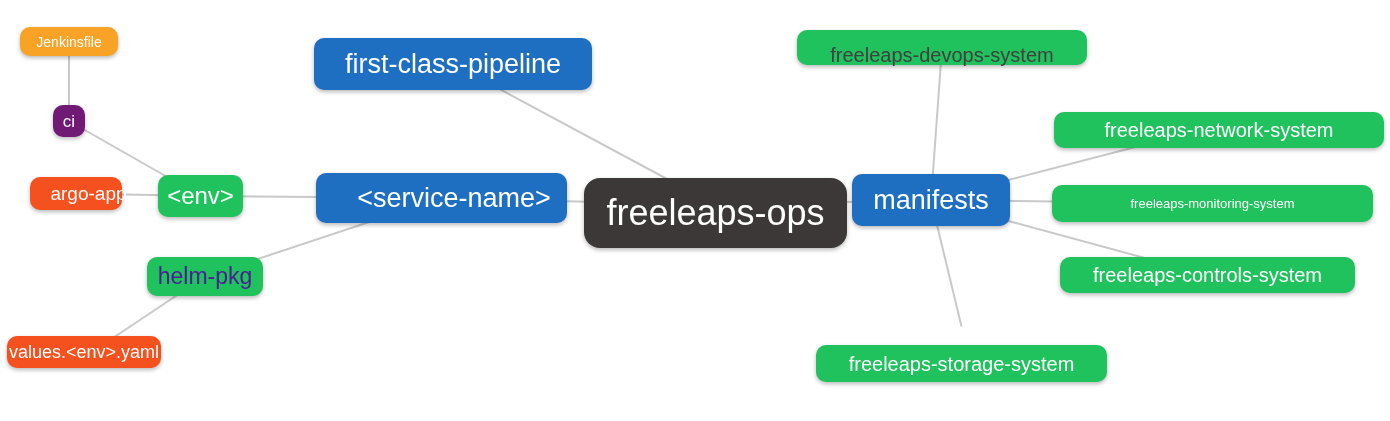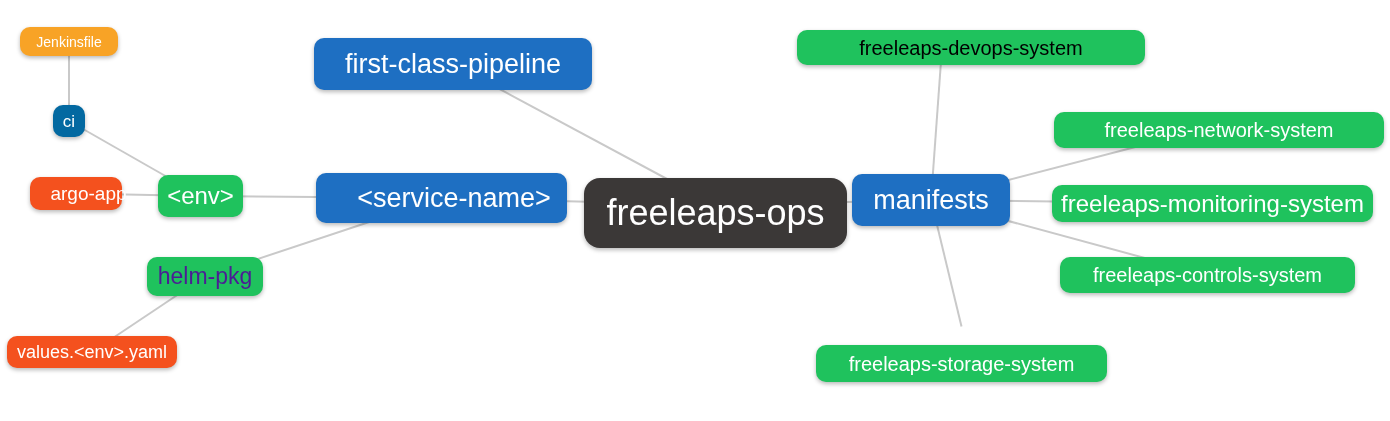--- a/index.html
+++ b/index.html
@@ -67,65 +67,65 @@
       <line x1="931" y1="200" x2="1201" y2="130" stroke="#c9c9c9"></line>
       <line x1="931" y1="200" x2="1212.5" y2="203.5" stroke="#c9c9c9"></line>
       <line x1="931" y1="200" x2="1207.5" y2="275" stroke="#c9c9c9"></line>
       <line x1="931" y1="200" x2="961.5" y2="326.5" stroke="#c9c9c9"></line>
     </svg>
   <div id="nodes-layer">
   <div class="node" style="left: 20px; top: 27px; width: 98px; height: 29px; background: rgb(248, 163, 38); color: rgb(255, 255, 255); font-size: 14px;">
     <span class="node-label">Jenkinsfile</span>
   </div>
 
-  <div class="node" style="left: 53px; top: 105px; width: 32px; height: 32px; background: #0369a1; color: rgb(255, 255, 255); font-size: 17px;">
+  <div class="node" style="left: 53px; top: 105px; width: 32px; height: 32px; background: #701a75; color: rgb(255, 255, 255); font-size: 17px;">
     <span class="node-label">ci</span>
   </div>
 
   <div class="node" style="left: 30px; top: 177px; width: 92px; height: 33px; background: rgb(244, 81, 30); color: rgb(255, 255, 255); font-size: 19px; padding-left: 25px;">
     <span class="node-label">argo-app</span>
   </div>
 
   <div class="node" style="left: 158px; top: 175px; width: 85px; height: 42px; background: rgb(31, 194, 93); color: rgb(255, 255, 255); font-size: 24px;">
     <span class="node-label">&lt;env&gt;</span>
   </div>
 
   <div class="node" style="left: 147px; top: 257px; width: 116px; height: 39px; background: rgb(31, 194, 93); color: #4c1d95; font-size: 23px;">
     <span class="node-label">helm-pkg</span>
   </div>
 
-  <div class="node" style="left: 7px; top: 336px; width: 170px; height: 32px; background: rgb(244, 81, 30); color: rgb(255, 255, 255); font-size: 18px;">
+  <div class="node" style="left: 7px; top: 336px; width: 154px; height: 32px; background: rgb(244, 81, 30); color: rgb(255, 255, 255); font-size: 18px;">
     <span class="node-label">values.&lt;env&gt;.yaml</span>
   </div>
 
   <div class="node" style="left: 314px; top: 38px; width: 278px; height: 52px; background: rgb(30, 111, 194); color: rgb(255, 255, 255); font-size: 27px;">
     <span class="node-label">first-class-pipeline</span>
   </div>
 
   <div class="node" style="left: 316px; top: 173px; width: 251px; height: 50px; background: rgb(30, 111, 194); color: rgb(255, 255, 255); font-size: 27px; padding-left: 25px;">
     <span class="node-label">&lt;service-name&gt;</span>
   </div>
 
   <div class="node big" style="left: 584px; top: 170px; width: 263px; height: 70px; background: rgb(59, 56, 55); color: rgb(255, 255, 255); font-size: 36px;">
     <span class="node-label">freeleaps-ops</span>
   </div>
 
   <div class="node" style="left: 852px; top: 174px; width: 158px; height: 52px; background: rgb(30, 111, 194); color: rgb(255, 255, 255); font-size: 27px;">
     <span class="node-label">manifests</span>
   </div>
 
-  <div class="node" style="left: 797px; top: 30px; width: 348px; height: 35px; background: rgb(31, 194, 93); color: #000000; font-size: 20px;">
+  <div class="node" style="left: 797px; top: 30px; width: 290px; height: 35px; background: rgb(31, 194, 93); color: #404040; font-size: 20px; align-items: flex-end;">
     <span class="node-label">freeleaps-devops-system</span>
   </div>
 
   <div class="node" style="left: 1054px; top: 112px; width: 330px; height: 36px; background: rgb(31, 194, 93); color: rgb(255, 255, 255); font-size: 20px;">
     <span class="node-label">freeleaps-network-system</span>
   </div>
 
-  <div class="node" style="left: 1052px; top: 185px; width: 321px; height: 37px; background: rgb(31, 194, 93); color: rgb(255, 255, 255); font-size: 24px;">
+  <div class="node" style="left: 1052px; top: 185px; width: 321px; height: 37px; background: rgb(31, 194, 93); color: rgb(255, 255, 255); font-size: 13px;">
     <span class="node-label">freeleaps-monitoring-system</span>
   </div>
 
   <div class="node" style="left: 1060px; top: 257px; width: 295px; height: 36px; background: rgb(31, 194, 93); color: rgb(255, 255, 255); font-size: 20px;">
     <span class="node-label">freeleaps-controls-system</span>
   </div>
 
   <div class="node" style="left: 816px; top: 308px; width: 291px; height: 37px; background: rgb(31, 194, 93); color: rgb(255, 255, 255); font-size: 20px; margin-top: 37px;">
     <span class="node-label">freeleaps-storage-system</span>
   </div>

